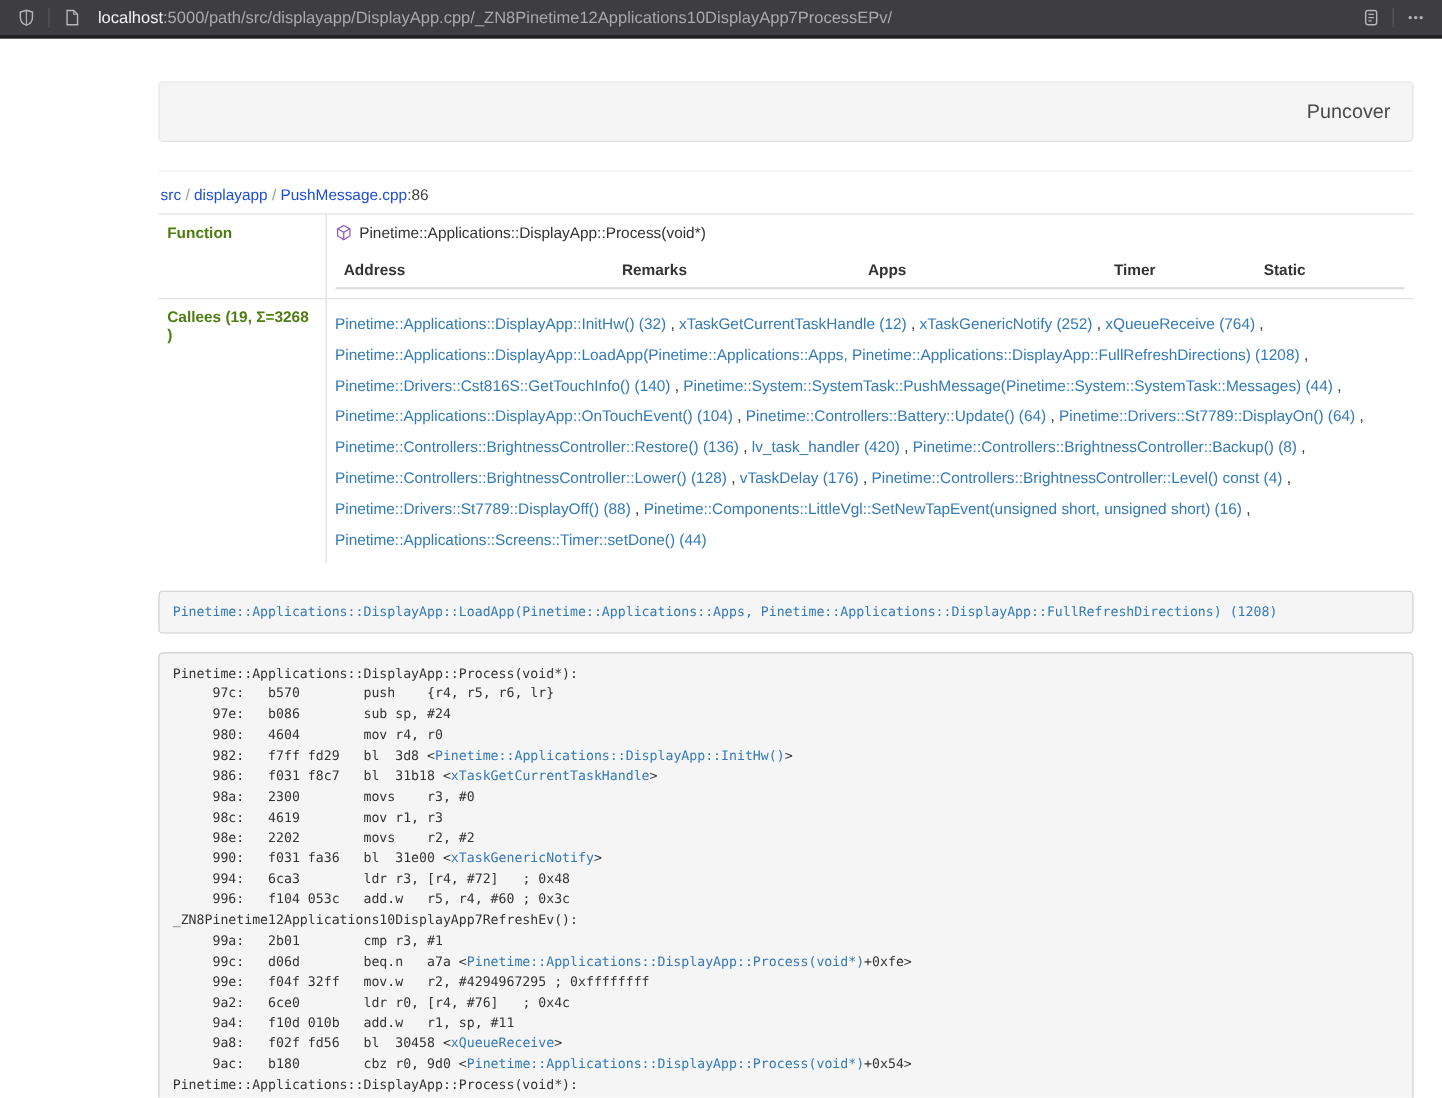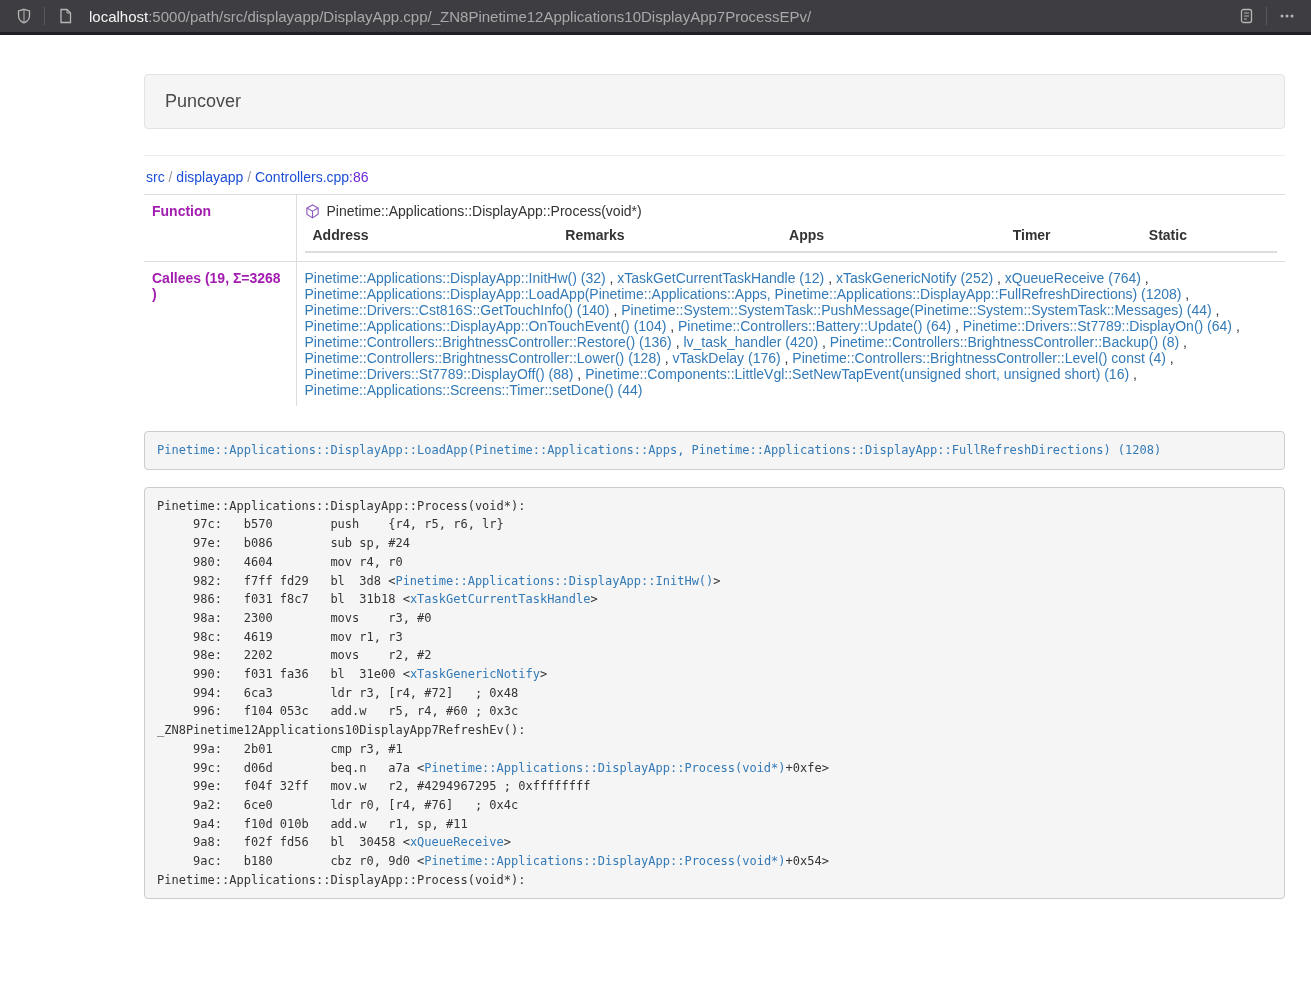--- a/index.html
+++ b/index.html
@@ -11,42 +11,42 @@
     align-items:center; border-bottom:3px solid #202024; padding:0 10px; }
   .bb-icon { display:flex; align-items:center; justify-content:center; width:28px; height:26px; flex:0 0 auto; }
   .bb-sep { width:1px; height:18px; background:#5a5a5e; margin:0 6px; flex:0 0 auto; }
   .url-text { font-size:15px; color:#a9a9ab; margin-left:10px; white-space:nowrap; overflow:hidden; flex:1 1 auto; }
   .url-host { color:#f5f5f7; }
   .bb-right { display:flex; align-items:center; flex:0 0 auto; }
 
   
   .container { margin-left:144px; width:1141px; }
   .panel-header { margin-top:39px; background:#f5f5f5; border:1px solid #e3e3e3;
-    border-radius:4px; padding:16px 20px; font-size:18px; color:#4a4a4a; }
+    border-radius:4px; padding:16px 20px; font-size:18px; color:#4a4a4a;text-align:right; }
   hr.rule { border:0; border-top:1px solid #eee; margin:26px 0 0 0; }
   .breadcrumb { margin:13px 0 9px 2px; font-size:14px; color:#777; }
   .breadcrumb a { color:#1d4ed8; text-decoration:none; }
   .bc-sep { color:#999; }
-  .bc-suffix { color:#6d28d9; }
+  .bc-suffix { color:#404040; }
 
   
   table.main { width:100%; border-collapse:collapse; font-size:14px; }
   table.main th.rowhead { width:152px; text-align:left; vertical-align:top;
-    padding:8px; border-top:1px solid #ddd; font-weight:bold; color:#a21caf; }
+    padding:8px; border-top:1px solid #ddd; font-weight:bold; color:#4d7c0f; }
   table.main td.rowval { border-top:1px solid #ddd; border-left:1px solid #ddd;
     padding:8px; vertical-align:top; }
   .func-line { display:flex; align-items:center; gap:7px; }
   .func-name { color:#333; }
 
-  table.stats { width:100%; border-collapse:collapse; }
+  table.stats { width:100%; border-collapse:collapse; margin-top:10px; }
   table.stats th { text-align:left; font-weight:bold; padding:8px;
     border-bottom:2px solid #ddd; color:#333; }
   table.stats td { padding:9px 8px 12px 8px; color:#333; }
 
-  .callees { line-height:16px; }
+  .callees { line-height:28px; }
   .callees a { color:#337ab7; text-decoration:none; }
   .callee-sep { color:#333; }
 
   
   pre.codebox { background:#f5f5f5; border:1px solid #ccc; border-radius:4px;
     padding:9px 12px; margin:0; font-family:"DejaVu Sans Mono", monospace;
     font-size:12px; line-height:18.7px; color:#333; white-space:pre;
     tab-size:4; -moz-tab-size:4; overflow:hidden; }
   pre.snippet { margin:25px 0 17px 0; }
   pre.codebox a { color:#337ab7; text-decoration:none; }
@@ -89,21 +89,21 @@
 </div>
 
 <div class="container">
 
   <div class="panel-header">
     <span>Puncover</span>
   </div>
 
   <hr class="rule">
 
-  <div class="breadcrumb"><a href="#">src</a><span class="bc-sep"> / </span><a href="#">displayapp</a><span class="bc-sep"> / </span><a href="#">Controllers.cpp</a><span class="bc-suffix">:86</span></div>
+  <div class="breadcrumb"><a href="#">src</a><span class="bc-sep"> / </span><a href="#">displayapp</a><span class="bc-sep"> / </span><a href="#">PushMessage.cpp</a><span class="bc-suffix">:86</span></div>
 
   <table class="main">
     <tbody>
         <tr>
       <th class="rowhead">Function</th>
       <td class="rowval">
         <div class="func-line">
           <span style="display:inline-flex;">
             <svg width="15" height="15" viewBox="0 0 16 16" fill="none" stroke="#8e5bbe" stroke-width="1.2">
               <path d="M8 1 L14 4.3 V11 L8 14.8 L2 11 V4.3 Z"></path>

